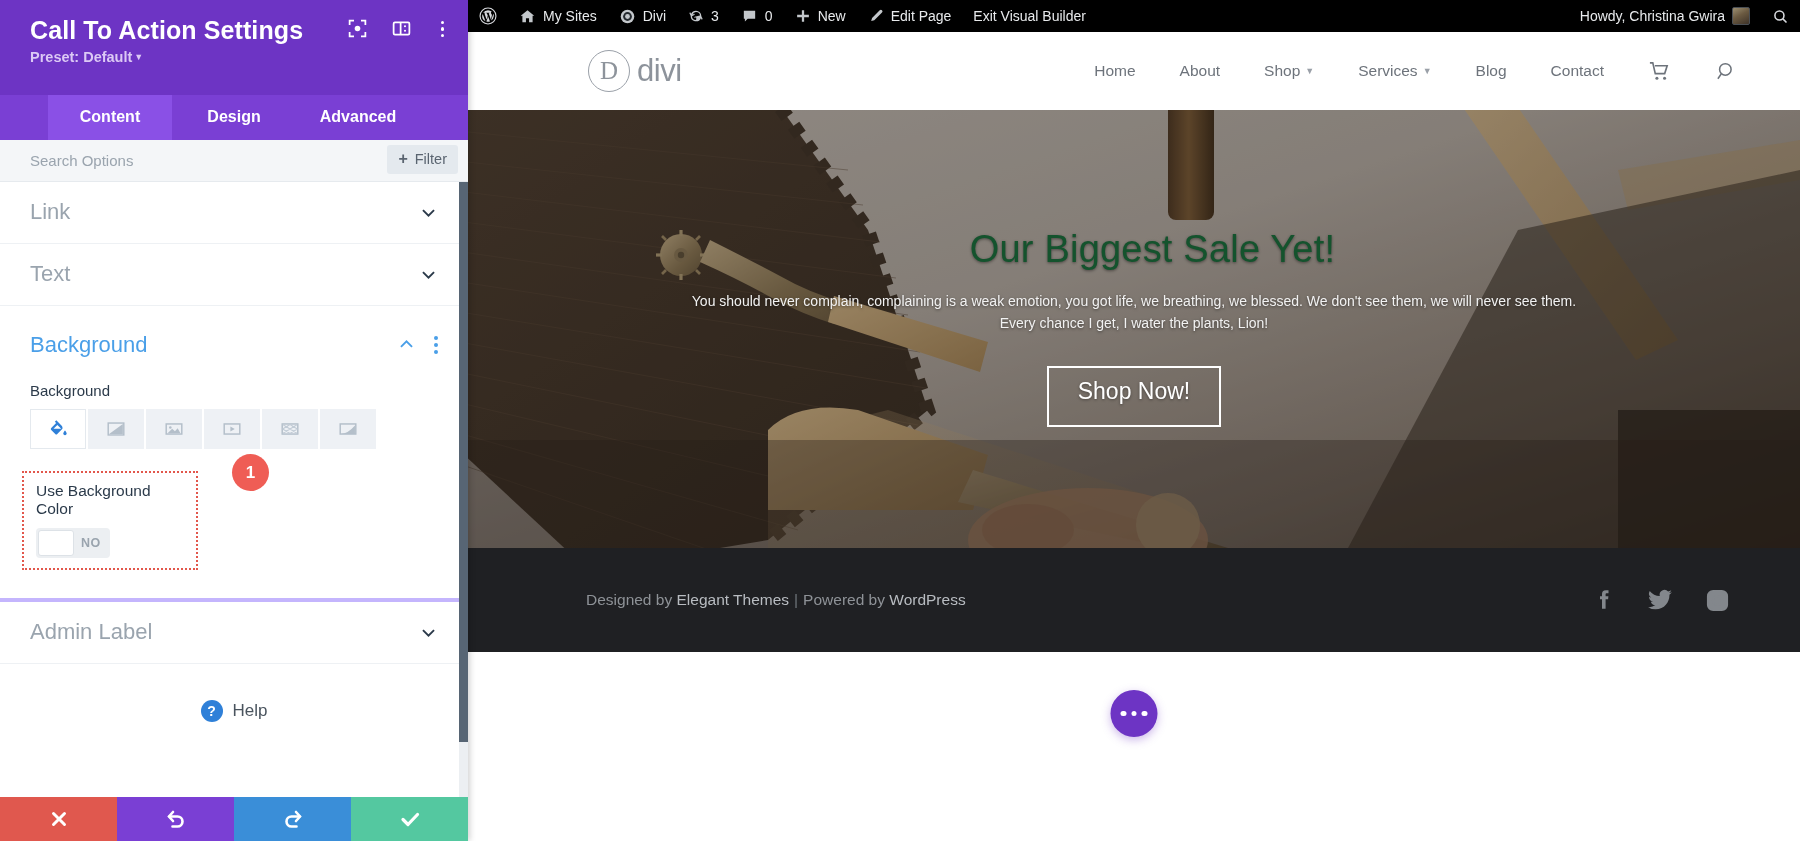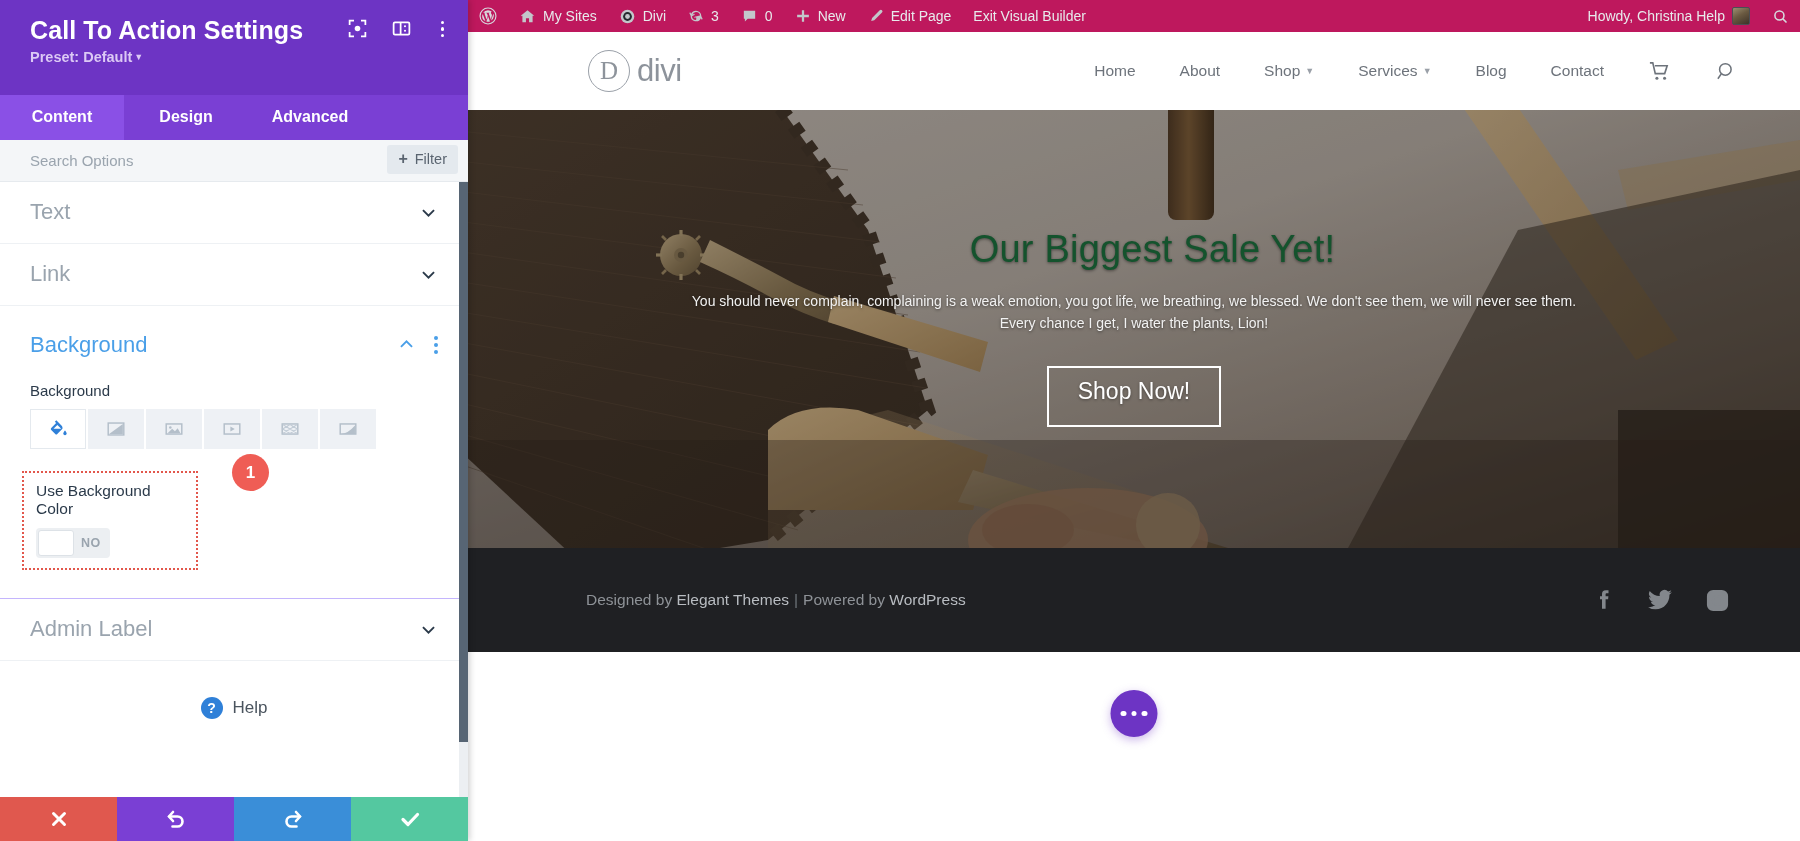--- a/index.html
+++ b/index.html
@@ -38,21 +38,21 @@
   .panel-header-icons {
     position: absolute; right: 18px; top: 18px;
     display: flex; align-items: center; gap: 22px;
   }
   .hicon { width: 22px; height: 22px; display:block; cursor: pointer; }
   .hicon svg { display:block; }
   .kebab { display:flex; flex-direction:column; gap:3px; align-items:center; cursor:pointer; padding: 2px 6px;}
   .kebab i { width: 3.5px; height: 3.5px; border-radius: 50%; background: #fff; display:block; }
 
   .tabs {
-    display: flex; background: #7a3fd4; flex: 0 0 auto;
+    display: flex; background: #7a3fd4; flex: 0 0 auto; justify-content: center;
   }
   .tab {
     flex: 0 0 auto; padding: 13px 0 14px;
     width: 124px; text-align: center;
     color: #fff; font-size: 16px; font-weight: bold;
     cursor: pointer;
   }
   .tab.active { background: #8a50e6; }
 
   .searchbar {
@@ -93,21 +93,21 @@
     padding: 0 30px; border-bottom: 1px solid #eef1f4;
     height: 62px; display: flex; align-items: center; justify-content: space-between;
     cursor: pointer;
   }
   .section-title { font-size: 22px; color: #9aa4ae; font-weight: normal; }
   .chev { color: #2b3a4a; font-size: 17px; line-height: 1; }
   .chev svg { display:block; }
 
   .section.open {
     height: auto; display: block; padding: 0; cursor: default;
-    border-bottom: 1px solid #c4b5fd;
+    border-bottom: 4px solid #c4b5fd;
   }
   .section.open .sec-head {
     display:flex; align-items:center; justify-content: space-between;
     padding: 26px 30px 14px;
   }
   .section.open .section-title { color: #4a9fe8; }
   .sec-head-right { display:flex; align-items:center; gap: 18px; }
   .sec-head-right .chev { color:#4a9fe8; }
   .kebab-blue { display:flex; flex-direction:column; gap:3px; align-items:center; cursor:pointer; }
   .kebab-blue i { width: 4px; height: 4px; border-radius:50%; background:#4a9fe8; display:block; }
@@ -176,21 +176,21 @@
   .pf-redo   { background:#3a8ed8; }
   .pf-save   { background:#54c8a0; }
 
   
   .site {
     position: absolute; left: 468px; top: 0;
     width: 1332px; height: 841px;
     background: #fff; overflow: hidden;
   }
   .wpbar {
-    height: 32px; background: #be185d; color: #e8eaec;
+    height: 32px; background: #000000; color: #e8eaec;
     display:flex; align-items:center; font-size: 14px;
     padding: 0 0 0 0;
     gap: 19px;
   }
   .wpbar-left { display:flex; align-items:center; }
   .wpb-item {
     display:flex; align-items:center; gap:7px;
     padding: 0 11px; height: 32px; cursor:pointer; white-space:nowrap;
   }
   .wpb-item svg { display:block; }
@@ -354,21 +354,21 @@
           <span>Edit Page</span>
         </div>
 
         <div class="wpb-item">
           <span>Exit Visual Builder</span>
         </div>
       </div>
 
       <div class="wpbar-right">
         <div class="wpb-item">
-          <span>Howdy, Christina Help</span>
+          <span>Howdy, Christina Gwira</span>
           <span class="avatar"></span>
         </div>
         <div class="wpb-item">
           <span>
             <svg width="17" height="17" viewBox="0 0 24 24" fill="none" stroke="#d8dade" stroke-width="2.2">
                 <circle cx="10.5" cy="10.5" r="6.4"></circle>
                 <path d="M15.3 15.3 20.5 20.5"></path>
               </svg>
           </span>
         </div>
@@ -587,30 +587,30 @@
       <input type="text" placeholder="Search Options" style="">
       <div class="filter-btn">
         <span class="plus">+</span>
         <span>Filter</span>
       </div>
     </div>
 
     <div class="panel-scroll">
 
       <div class="section">
-        <span class="section-title">Text</span>
+        <span class="section-title">Link</span>
         <span class="chev">
           <svg width="19" height="19" viewBox="0 0 24 24" fill="none" stroke="#2b3a4a" stroke-width="2.4">
               <path d="M5 9l7 7 7-7"></path>
             </svg>
         </span>
       </div>
 
       <div class="section">
-        <span class="section-title">Link</span>
+        <span class="section-title">Text</span>
         <span class="chev">
           <svg width="19" height="19" viewBox="0 0 24 24" fill="none" stroke="#2b3a4a" stroke-width="2.4">
               <path d="M5 9l7 7 7-7"></path>
             </svg>
         </span>
       </div>
 
       <div class="section open">
         <div class="sec-head">
           <span class="section-title">Background</span>

